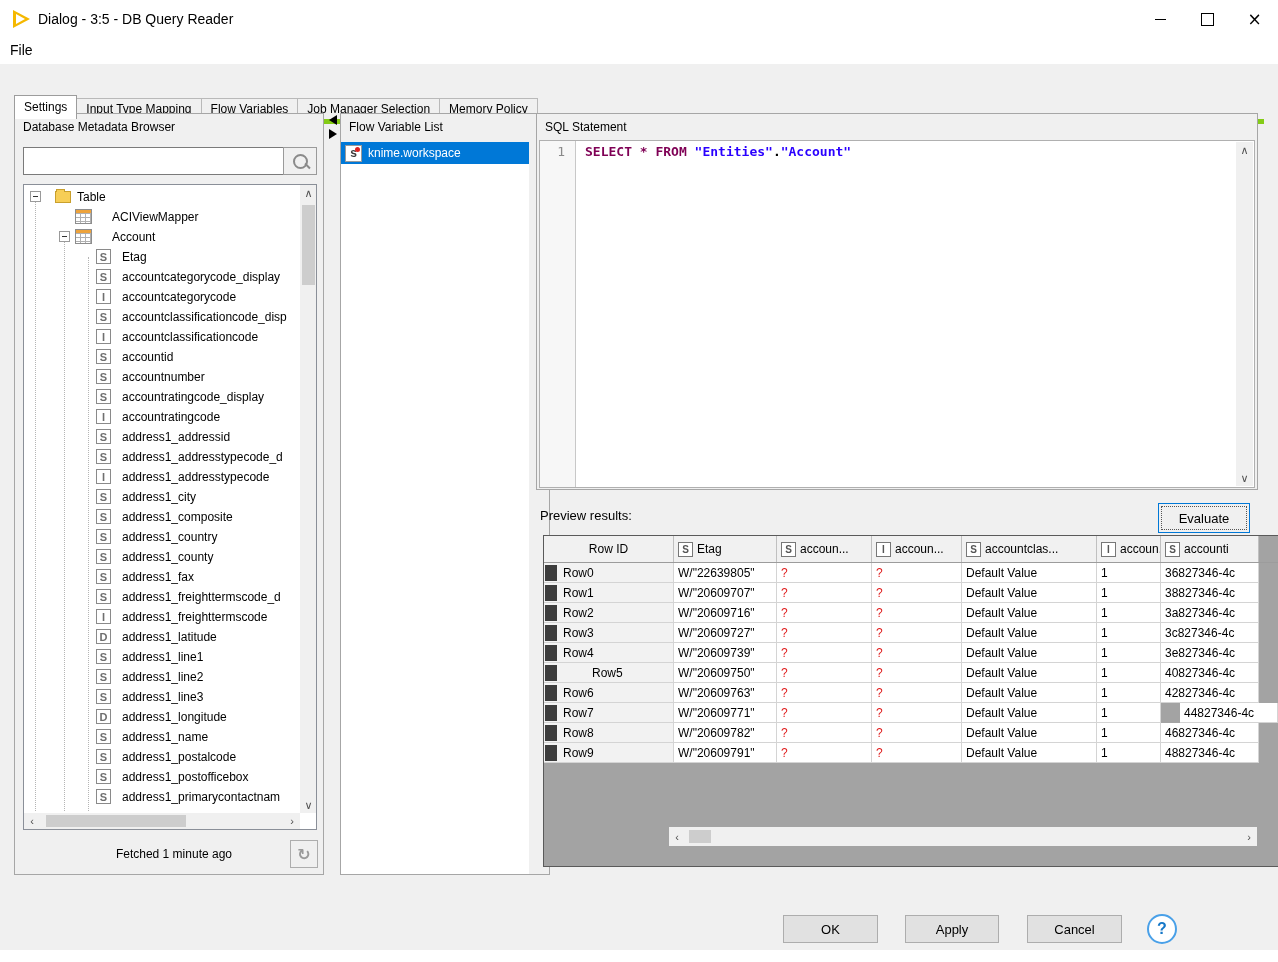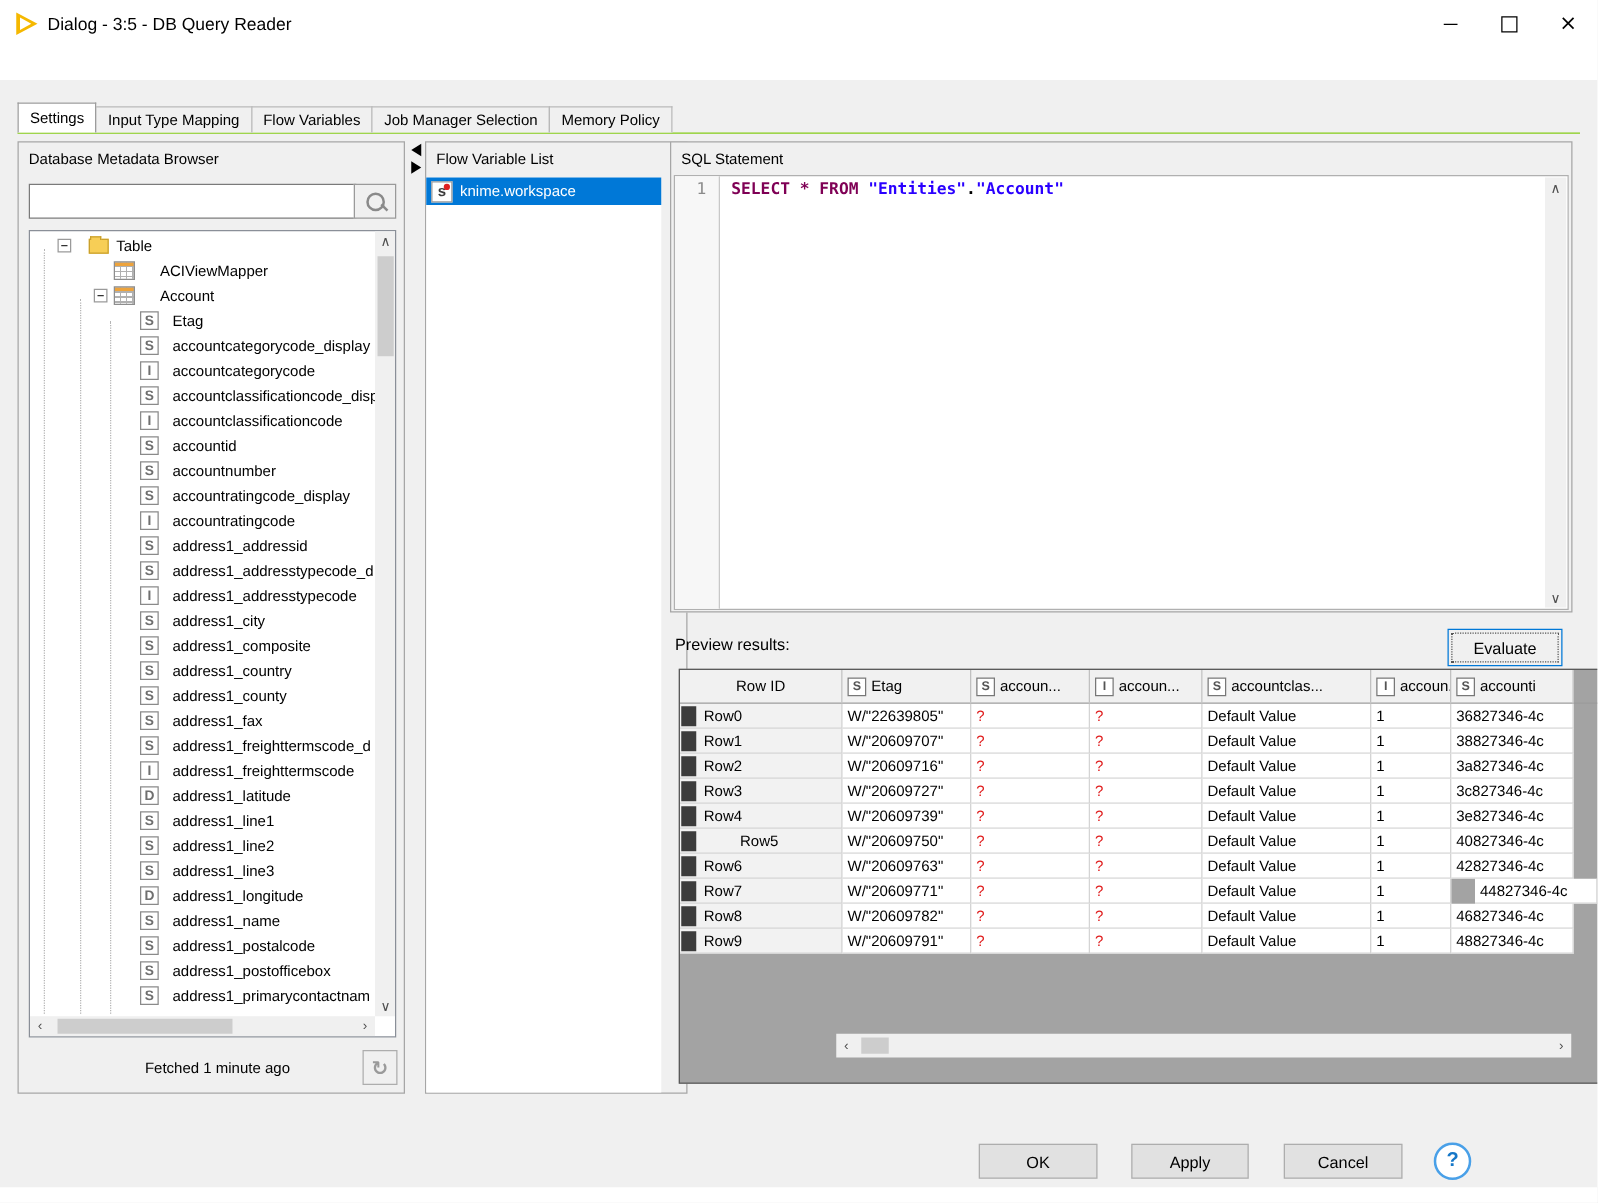--- a/index.html
+++ b/index.html
@@ -17,37 +17,37 @@
   .glyph-min{width:11px;height:1px;background:#000;}
   .glyph-max{width:11px;height:11px;border:1px solid #000;}
   .glyph-close{font-size:17px;line-height:17px;font-family:"DejaVu Sans",sans-serif;}
   
   .menubar{position:absolute;left:0;top:38px;width:1278px;height:26px;background:#fff;}
   .menu-item{position:absolute;left:10px;top:4px;font-size:14px;}
   
   .dialog-bg{position:absolute;left:0;top:64px;width:1278px;height:886px;background:#f0f0f0;}
   .bottom-strip{position:absolute;left:0;top:950px;width:1278px;height:12px;background:#ffffff;}
   
-  .tabbar{position:absolute;left:14px;top:84px;width:1250px;height:22px;border-bottom:1px solid #84cc16;display:flex;align-items:flex-end;text-align:right;}
+  .tabbar{position:absolute;left:14px;top:97px;width:1250px;height:22px;border-bottom:5px solid #84cc16;display:flex;align-items:flex-end;text-align:right;}
   .tab{height:20px;line-height:20px;padding:0 9px;font-size:12px;background:#f0f0f0;
        border:1px solid #b9b9b9;border-bottom:none;margin-right:-1px;position:relative;}
   .tab.active{background:#fff;height:23px;line-height:23px;z-index:2;border-color:#9c9c9c;}
   
   .group{position:absolute;border:1px solid #a6a6a6;background:#f0f0f0;box-sizing:border-box;}
   .group-title{position:absolute;left:8px;top:6px;font-size:12px;}
   
   .search-input{position:absolute;left:8px;top:33px;width:252px;height:26px;border:1px solid #7a7a7a;
                 background:#fff;font-size:12px;padding:0 4px;outline:none;}
   .search-btn{position:absolute;left:268px;top:33px;width:34px;height:28px;border:1px solid #9a9a9a;
               background:#f0f0f0;box-sizing:border-box;display:flex;align-items:center;justify-content:center;}
   .mag{position:relative;width:11px;height:11px;border:2px solid #8a8a8a;border-radius:50%;}
   .mag::after{content:"";position:absolute;left:9px;top:9px;width:7px;height:2px;background:#8a8a8a;transform:rotate(45deg);}
   .treebox{position:absolute;left:8px;top:70px;width:294px;height:646px;background:#fff;border:1px solid #8a8f98;
            box-sizing:border-box;overflow:hidden;}
-  .tree-rows{position:absolute;left:0;top:2px;width:276px;height:626px;overflow:hidden;padding-left:16px;}
+  .tree-rows{position:absolute;left:0;top:2px;width:276px;height:626px;overflow:hidden;}
   .tree-row{position:relative;height:20px;font-size:12px;white-space:nowrap;}
   .tree-row .exp{position:absolute;top:4px;width:11px;height:11px;border:1px solid #9a9a9a;background:#fff;box-sizing:border-box;}
   .tree-row .exp::after{content:"";position:absolute;left:2px;top:4px;width:5px;height:1px;background:#333;}
   .d0 .exp{left:6px;} .d1 .exp{left:35px;}
   .folder{position:absolute;left:31px;top:4px;width:16px;height:12px;background:#f7ce56;border:1px solid #c9a02d;box-sizing:border-box;}
   .folder::before{content:"";position:absolute;left:0;top:-3px;width:7px;height:2px;background:#f7ce56;border:1px solid #c9a02d;border-bottom:none;}
   .tbl-ico{position:absolute;top:2px;width:17px;height:15px;border:1px solid #8d8d8d;box-sizing:border-box;background:
      linear-gradient(#eda33c 0 3px, rgba(0,0,0,0) 3px),
      repeating-linear-gradient(to bottom, rgba(0,0,0,0) 0 3px, #b0b0b0 3px 4px),
      repeating-linear-gradient(to right, rgba(0,0,0,0) 0 4px, #b0b0b0 4px 5px),#fff;}
@@ -124,20 +124,23 @@
         </div>
       <div class="wbtn">
           <div class="glyph-max"></div>
         </div>
       <div class="wbtn">
           <div class="glyph-close">×</div>
         </div>
     </div>
   </div>
 
+  <div class="menubar">
+    <span class="menu-item">File</span>
+  </div>
 
   <div class="dialog-bg"></div>
   <div class="bottom-strip"></div>
 
   <div class="tabbar">
       <div class="tab active">Settings</div>
       <div class="tab">Input Type Mapping</div>
       <div class="tab">Flow Variables</div>
       <div class="tab">Job Manager Selection</div>
       <div class="tab">Memory Policy</div>

